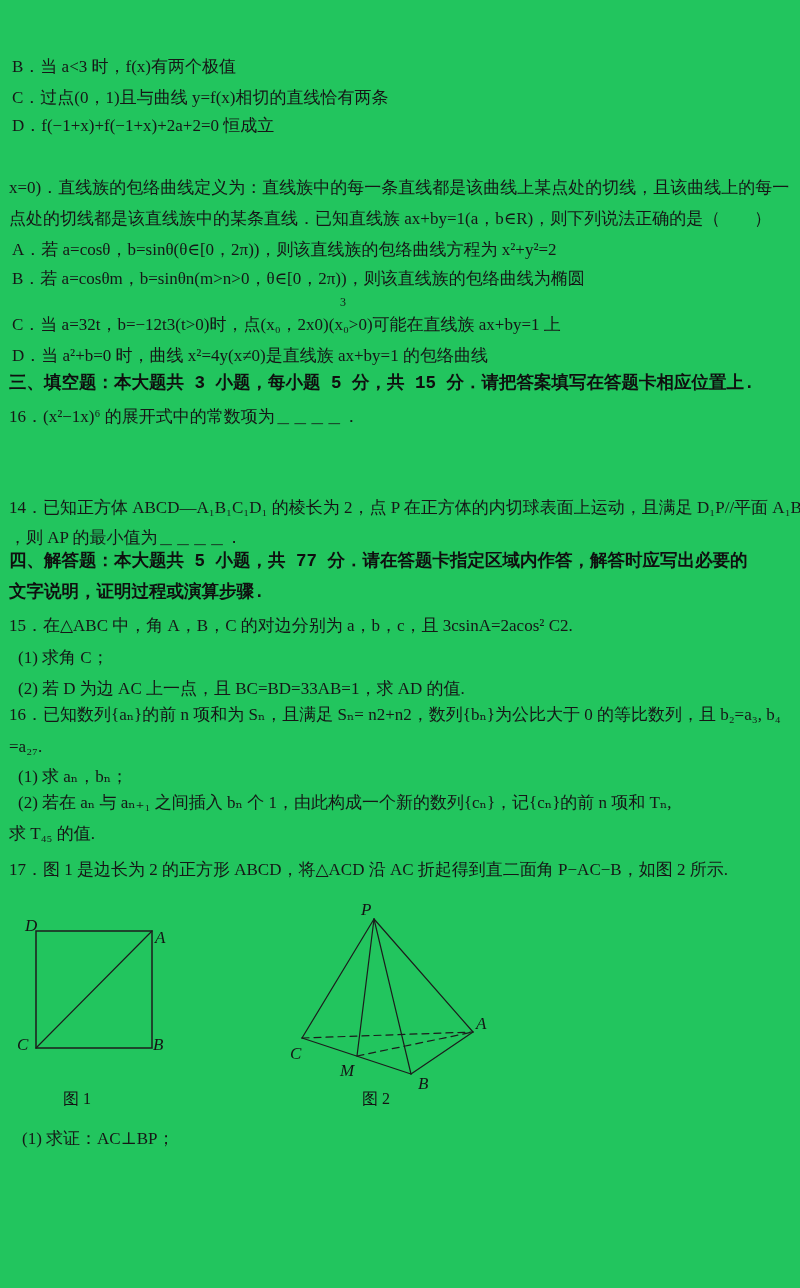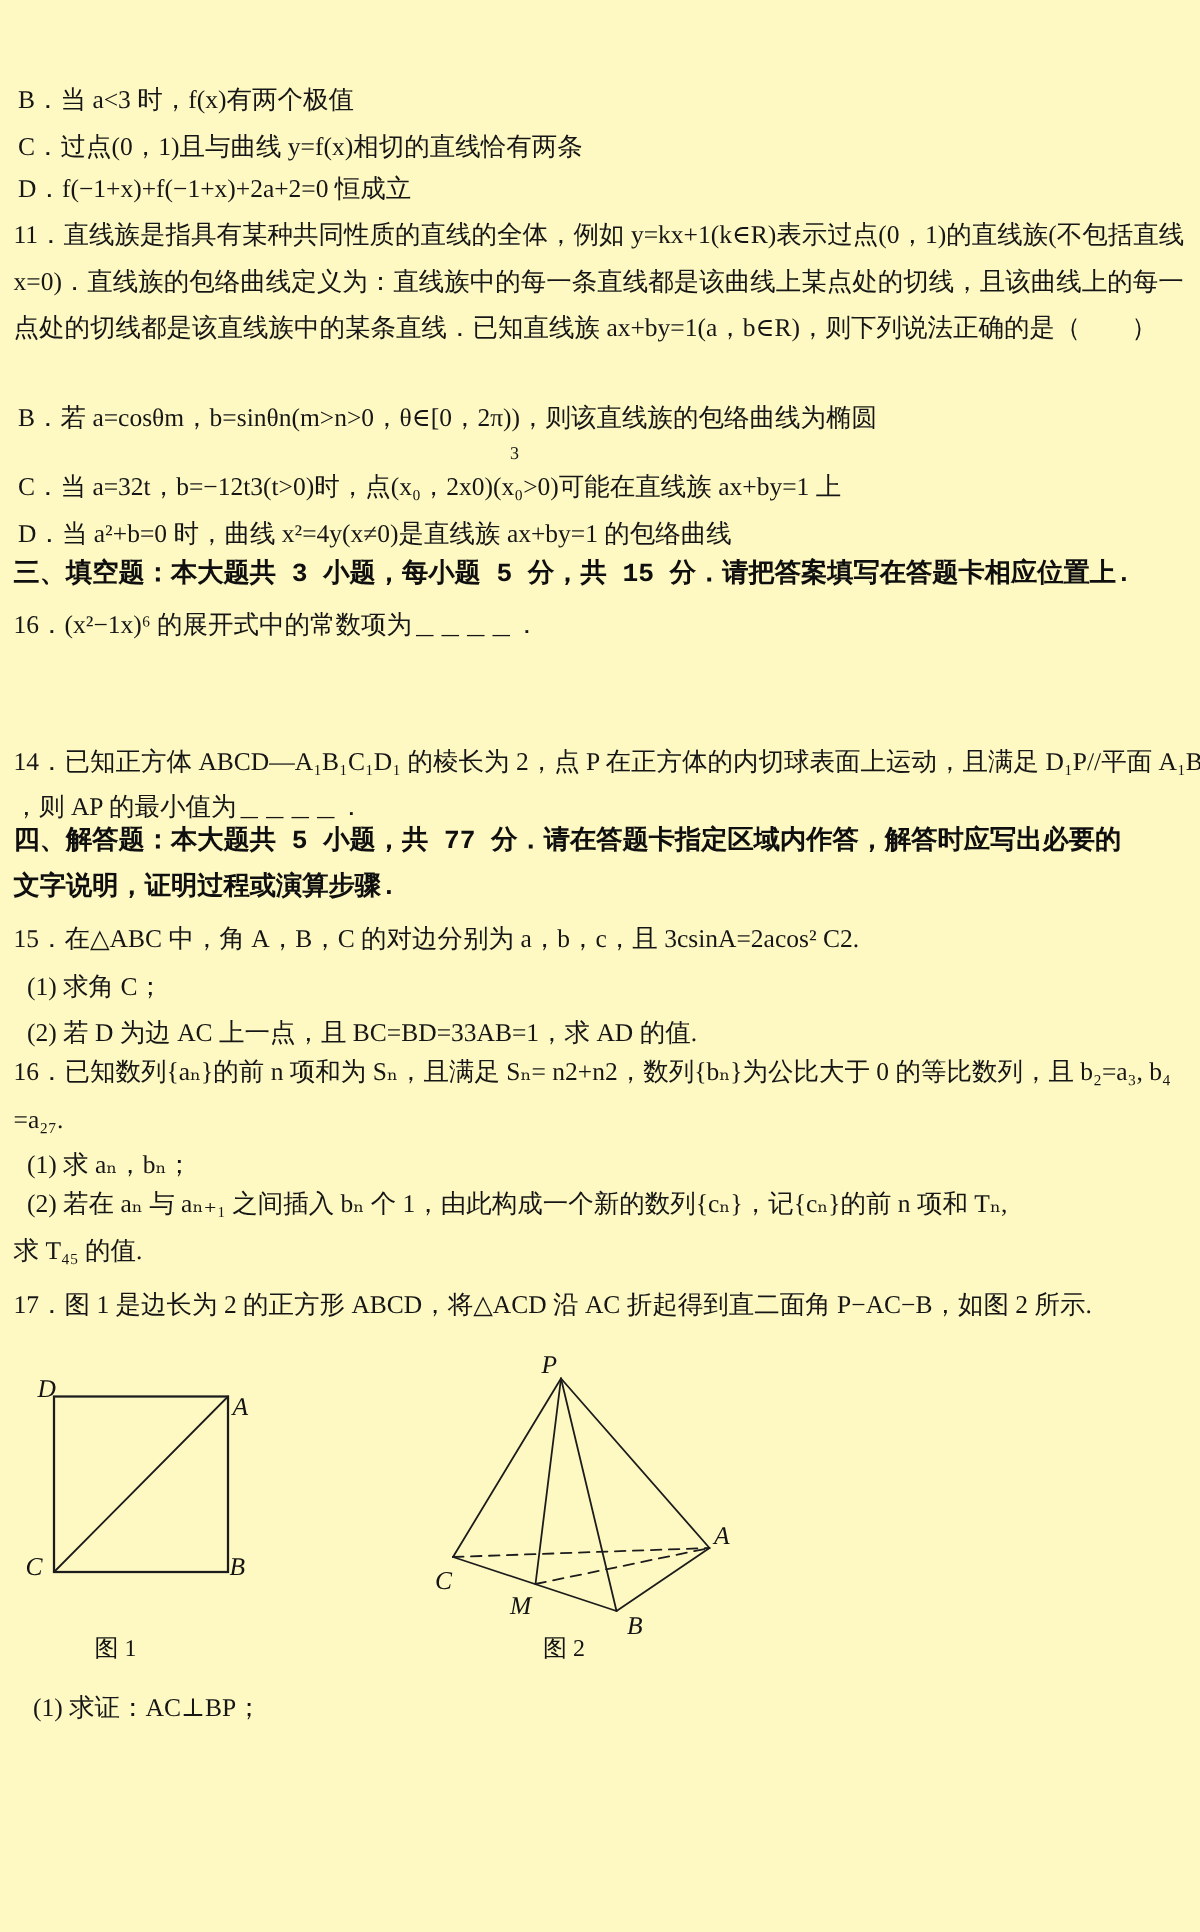--- a/index.html
+++ b/index.html
@@ -1,17 +1,17 @@
 <!DOCTYPE html>
 <html><head>
 <meta charset="utf-8">
 <style>
   html,body{margin:0;padding:0;background:#e8e8e8;}
   #sheet{
-    position:relative;width:800px;height:1288px;background:#fef9c3;
+    position:relative;width:800px;height:1288px;background:#22c55e;
     overflow:hidden;margin:0 auto;
     font-family:"Liberation Serif","DejaVu Serif","DejaVu Sans",serif;
   }
   .line{
     position:absolute;white-space:pre;font-size:17px;line-height:1.25;
     color:#161616;font-family:"Liberation Serif","DejaVu Serif","DejaVu Sans",serif;
   }
   .line.bold{
     font-family:Liberation Mono, monospace;
     font-weight:700;font-size:17.5px;color:#0f0f0f;
@@ -28,23 +28,23 @@
   .cap{font:16px "Liberation Serif","DejaVu Serif","DejaVu Sans",serif;fill:#141414;}
 </style>
 </head>
 <body>
 
 <div id="sheet">
 
   <div class="line" style="left:12px;top:56px">B．当 a&lt;3 时，f(x)有两个极值</div>
   <div class="line" style="left:12px;top:87px">C．过点(0，1)且与曲线 y=f(x)相切的直线恰有两条</div>
   <div class="line" style="left:12px;top:115px">D．f(−1+x)+f(−1+x)+2a+2=0 恒成立</div>
-  <div class="line" style="left:9px;top:146px">11．直线族是指具有某种共同性质的直线的全体，例如 y=kx+1(k∈R)表示过点(0，1)的直线族(不包括直线</div>
   <div class="line" style="left:9px;top:177px">x=0)．直线族的包络曲线定义为：直线族中的每一条直线都是该曲线上某点处的切线，且该曲线上的每一</div>
   <div class="line" style="left:9px;top:208px">点处的切线都是该直线族中的某条直线．已知直线族 ax+by=1(a，b∈R)，则下列说法正确的是（　　）</div>
+  <div class="line" style="left:12px;top:239px">A．若 a=cosθ，b=sinθ(θ∈[0，2π))，则该直线族的包络曲线方程为 x²+y²=2</div>
   <div class="line" style="left:12px;top:268px">B．若 a=cosθm，b=sinθn(m&gt;n&gt;0，θ∈[0，2π))，则该直线族的包络曲线为椭圆</div>
   <div class="sup" style="left:340px;top:295px">3</div>
   <div class="line" style="left:12px;top:314px">C．当 a=32t，b=−12t3(t&gt;0)时，点(x₀，2x0)(x₀&gt;0)可能在直线族 ax+by=1 上</div>
   <div class="line" style="left:12px;top:345px">D．当 a²+b=0 时，曲线 x²=4y(x≠0)是直线族 ax+by=1 的包络曲线</div>
   <div class="line bold" style="left:9px;top:373px">三、填空题：本大题共 3 小题，每小题 5 分，共 15 分．请把答案填写在答题卡相应位置上.</div>
   <div class="line" style="left:9px;top:406px">16．(x²−1x)⁶ 的展开式中的常数项为＿＿＿＿．</div>
   <div class="line" style="left:9px;top:497px">14．已知正方体 ABCD—A₁B₁C₁D₁ 的棱长为 2，点 P 在正方体的内切球表面上运动，且满足 D₁P//平面 A₁BC₁</div>
   <div class="line" style="left:9px;top:527px">，则 AP 的最小值为＿＿＿＿．</div>
   <div class="line bold" style="left:9px;top:551px">四、解答题：本大题共 5 小题，共 77 分．请在答题卡指定区域内作答，解答时应写出必要的</div>
   <div class="line bold" style="left:9px;top:582px">文字说明，证明过程或演算步骤.</div>

